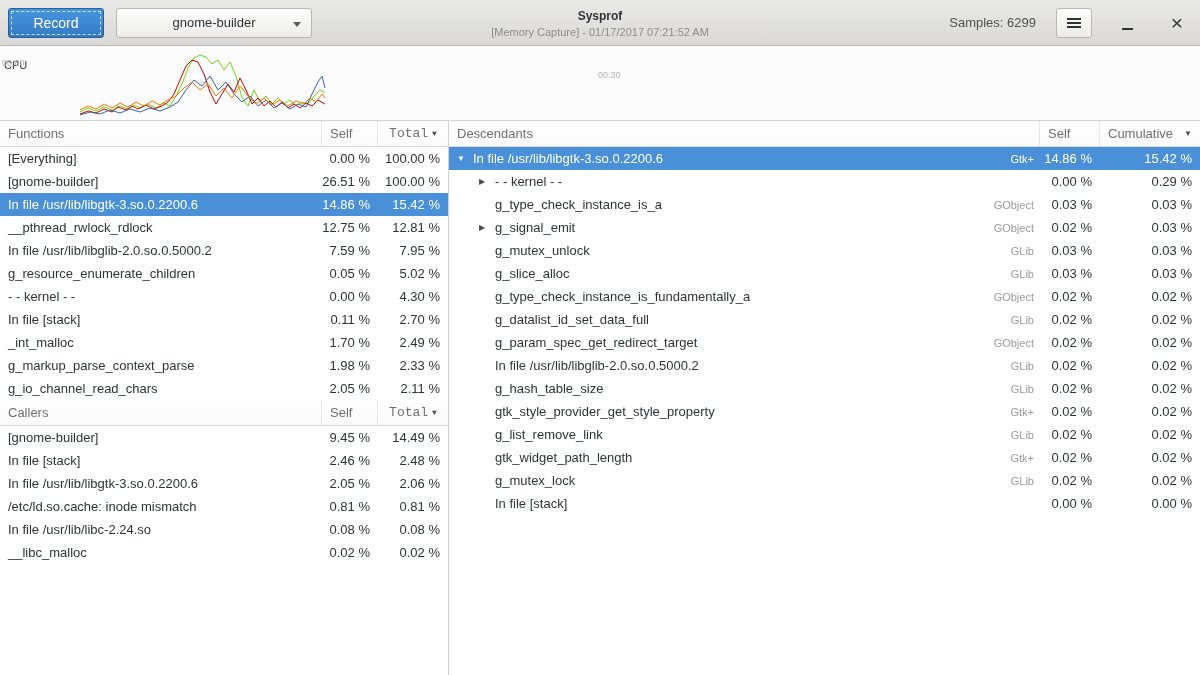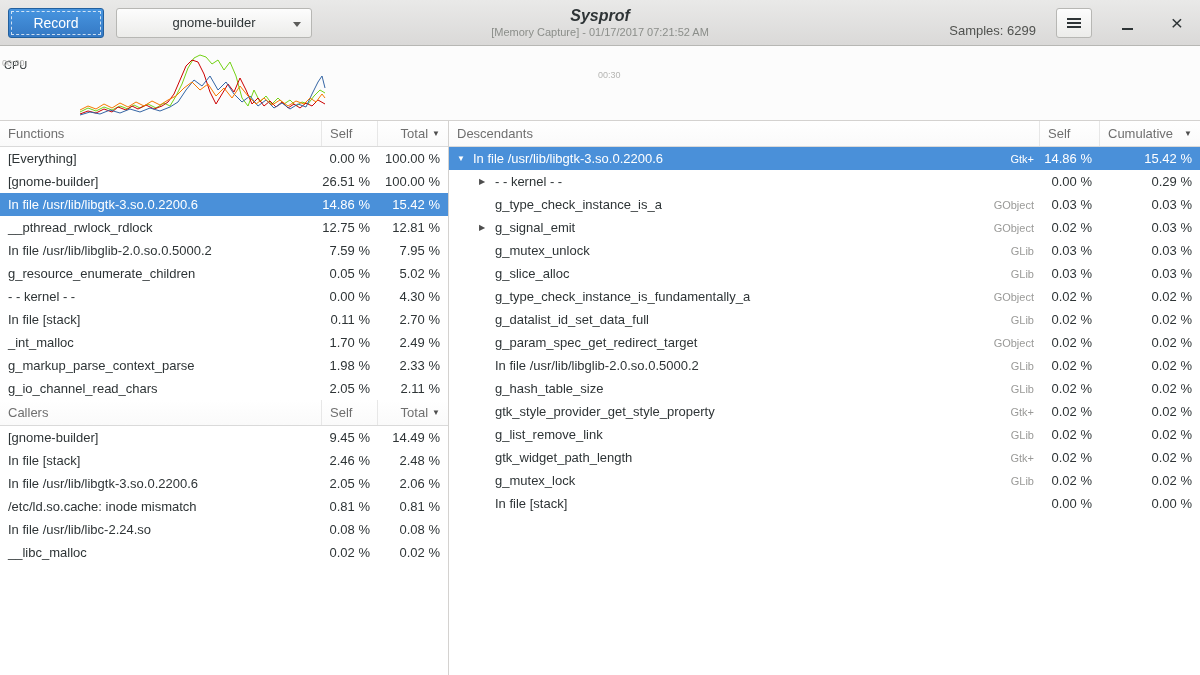--- a/index.html
+++ b/index.html
@@ -26,23 +26,23 @@
     display:flex; align-items:center; justify-content:center; color:#2e3436; cursor:pointer;
   }
   .caret {
     position:absolute; right:10px; top:13px; width:0; height:0;
     border-left:4px solid transparent; border-right:4px solid transparent; border-top:5px solid #5c5c5a;
   }
   .titlebox {
     position:absolute; left:0; right:0; top:0; height:46px; display:flex; flex-direction:column;
     align-items:center; justify-content:center; pointer-events:none;
   }
-  .title { font-weight:bold; font-size:16px; color:#2e3436; line-height:16px;font-style:italic; }
+  .title { font-weight:bold; font-size:12px; color:#2e3436; line-height:16px; }
   .subtitle { font-size:11px; color:#8b8e8a; margin-top:2px; }
-  .right-cluster { margin-left:auto; display:flex; align-items:flex-end; gap:20px; position:relative; z-index:2; }
+  .right-cluster { margin-left:auto; display:flex; align-items:center; gap:20px; position:relative; z-index:2; }
   .samples { color:#50524f; }
   .menu-btn {
     width:36px; height:30px; border:1px solid #b7b7b4; border-radius:3px;
     background:linear-gradient(#fdfdfd,#ececea); display:flex; align-items:center; justify-content:center; cursor:pointer;
   }
   .menu-icon { width:14px; height:2px; background:#2e3436; box-shadow:0 -4px 0 #2e3436, 0 4px 0 #2e3436; }
   .win-btn { width:30px; height:30px; display:flex; align-items:center; justify-content:center; cursor:pointer; }
   .min-icon { width:11px; height:2px; background:#2e3436; margin-top:12px; }
   .close-glyph { font-size:21px; color:#2e3436; line-height:1; }
   
@@ -56,21 +56,21 @@
   .left  { width:449px; border-right:1px solid #d4d2d0; display:flex; flex-direction:column; background:#fff; }
   .right { flex:1; display:flex; flex-direction:column; background:#fff; }
   .thead {
     display:flex; height:26px; flex:none; align-items:stretch;
     background:linear-gradient(#ffffff,#fafafa); border-bottom:1px solid #dadada; color:#6f6f6f;
   }
   .hc { display:flex; align-items:center; padding:0 8px; border-right:1px solid #e7e7e7; cursor:pointer; }
   .hc:last-child { border-right:none; }
   .hc-name { flex:1; overflow:hidden; white-space:nowrap; }
   .hc-self  { width:56px; flex:none; }
-  .hc-total { width:70px; flex:none; justify-content:flex-end; }
+  .hc-total { width:70px; flex:none; justify-content:center;font-family:Liberation Mono, monospace; }
   .hc-self-r { width:60px; flex:none; }
   .hc-cum   { width:100px; flex:none; justify-content:space-between; }
   .sort { font-size:8px; color:#4d4d4d; margin-left:4px; }
   .rows { overflow:hidden; }
   .trow { display:flex; height:23px; flex:none; align-items:center; cursor:default; }
   .trow.selected { background:#4a90d9; color:#fff; }
   .c-name { flex:1; padding:0 8px; white-space:nowrap; overflow:hidden; }
   .c-num  { width:56px; flex:none; text-align:right; padding-right:8px; white-space:nowrap; }
   .c-total{ width:70px; }
   

